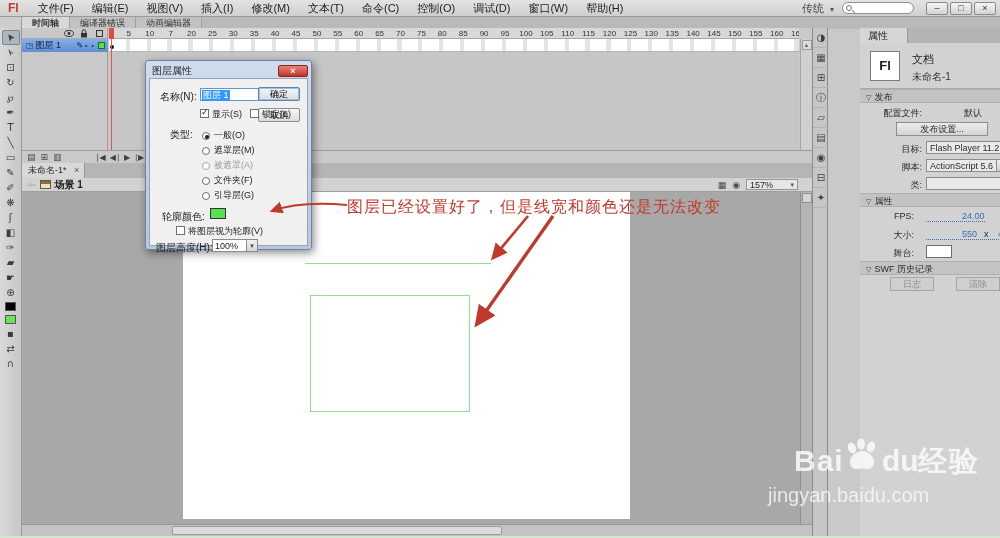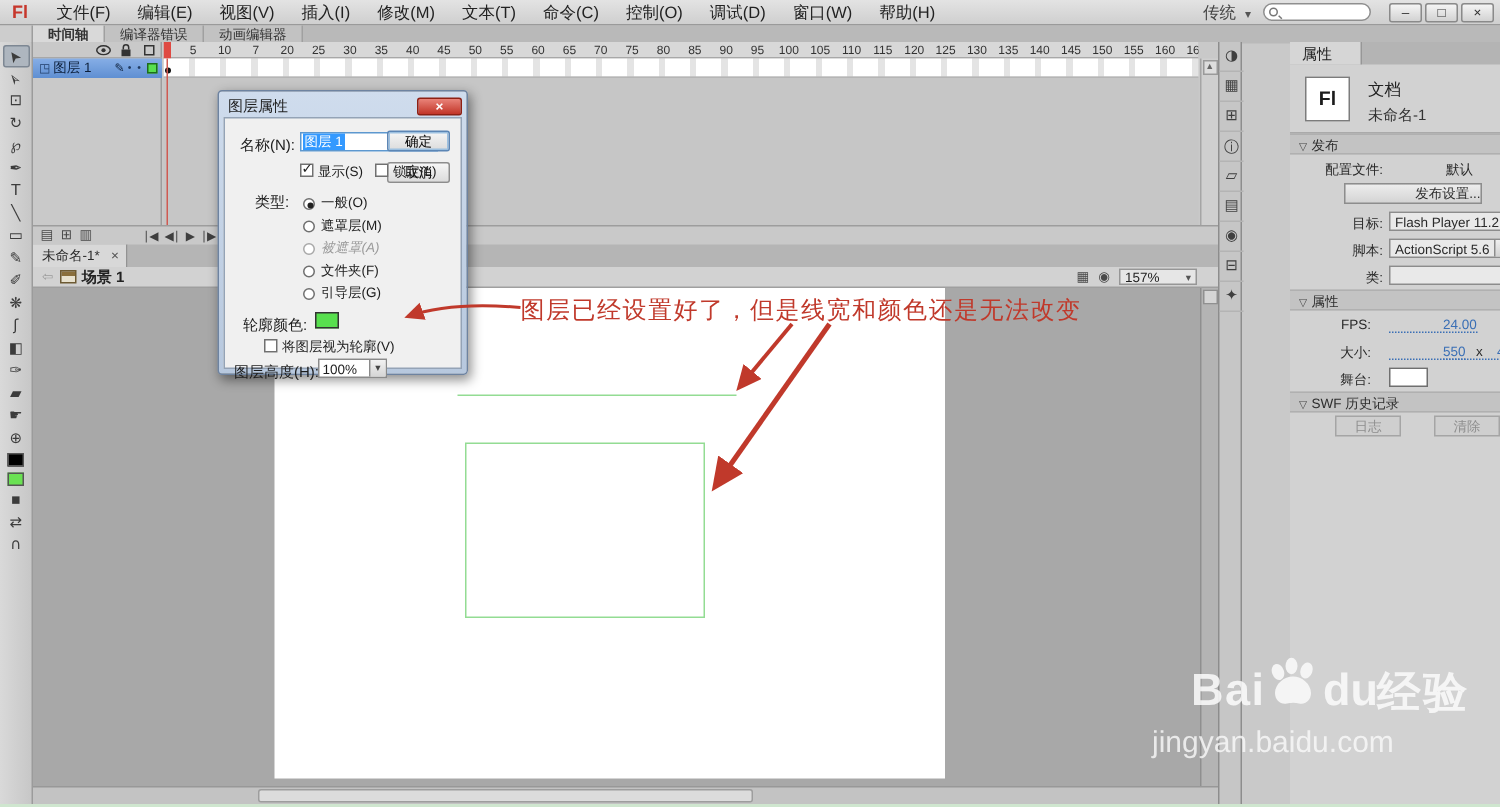--- a/index.html
+++ b/index.html
@@ -116,21 +116,21 @@
   #dlg-cancel { right:7px; top:29px; }
   .cb { display:inline-block; width:9px; height:9px; background:#fff; border:1px solid #707070; position:relative; vertical-align:-1px; margin-right:3px; }
   .cb.checked::after { content:"✓"; position:absolute; left:0px; top:-3px; font-size:9px; color:#222; }
   #dlg-showlock { position:absolute; left:50px; top:29px; font-size:9px; }
   #dlg-showlock .gap { display:inline-block; width:8px; }
   #dlg-type-label { position:absolute; left:20px; top:49px; }
   #dlg-types { position:absolute; left:52px; top:49px; }
   .radio-row { height:15px; display:flex; align-items:center; font-size:9px; }
   .radio { width:8px; height:8px; border:1px solid #6f6f6f; border-radius:50%; background:#fff; margin-right:4px; position:relative; }
   .radio.sel::after { content:""; position:absolute; left:2px; top:2px; width:4px; height:4px; border-radius:50%; background:#222; }
-  .radio-row.disabled { color:#9b9b9b;font-style:italic; }
+  .radio-row.disabled { color:#9b9b9b; }
   .radio-row.disabled .radio { border-color:#a8a8a8; }
   #dlg-outline-label { position:absolute; left:12px; top:131px; }
   #dlg-outline-swatch { position:absolute; left:60px; top:129px; width:16px; height:11px; background:#58e04e; border:1px solid #333; }
   #dlg-viewoutline { position:absolute; left:26px; top:146px; font-size:9px; }
   #dlg-height-label { position:absolute; left:6px; top:162px; }
   #dlg-height-dd { position:absolute; left:62px; top:160px; width:46px; height:13px; background:#fff; border:1px solid #8a8a8a; display:flex; }
   #dlg-height-dd .val { flex:1; font-size:9px; padding:1px 2px; }
   #dlg-height-dd .dd-btn { width:11px; background:linear-gradient(#f2f2f2,#d5d5d5); border-left:1px solid #8a8a8a; font-size:7px; text-align:center; line-height:11px; color:#444; }
 
   
@@ -152,21 +152,21 @@
   .sect .tri { font-size:7px; color:#444; margin-right:3px; }
   .prow { position:relative; height:18px; font-size:9px; color:#2a2a2a; }
   .plbl { position:absolute; top:4px; text-align:right; width:62px; }
   .pval { position:absolute; top:4px;padding-left:36px; }
   .pfield { position:absolute; top:2px; height:13px; background:#e9e9e9; border:1px solid #8c8c8c; display:flex; }
   .pfield .fval { flex:1; font-size:9px; padding:1px 3px; white-space:nowrap; overflow:hidden; }
   .pfield .dd-btn { width:11px; border-left:1px solid #8c8c8c; background:linear-gradient(#f0f0f0,#d2d2d2); font-size:7px; text-align:center; line-height:11px; color:#444; }
   .picon { position:absolute; right:6px; top:3px; font-size:10px; color:#3b3b3b; font-family:"DejaVu Sans",sans-serif; }
   .bluev { color:#3a6fb5; border-bottom:1px dotted #3a6fb5; }
   #pub-settings-btn { position:absolute; left:36px; top:1px; width:92px; height:14px; background:linear-gradient(#ededed,#d4d4d4);
-    border:1px solid #8d8d8d; font-size:9px; text-align:right; line-height:12px; color:#2c2c2c; }
+    border:1px solid #8d8d8d; font-size:9px; text-align:center; line-height:12px; color:#2c2c2c; }
   #class-field { left:66px; width:88px; }
   #stage-swatch { position:absolute; left:66px; top:2px; width:26px; height:13px; background:#fff; border:1px solid #6f6f6f; }
   .gbtn { position:absolute; top:2px; width:44px; height:14px; background:#cfcfcf; border:1px solid #a5a5a5; font-size:9px; color:#8e8e8e; text-align:center; line-height:12px; }
 
   
   #watermark { position:absolute; left:796px; top:438px; width:210px; z-index:100; color:rgba(252,252,252,.85); }
   #wm-row1 { position:relative; height:44px; font-weight:bold; }
   #wm-bai { position:absolute; left:-2px; top:6px; font-size:30px; letter-spacing:1px; }
   #wm-paw { position:absolute; left:48px; top:0px; }
   #wm-du { position:absolute; left:86px; top:6px; font-size:30px; }

